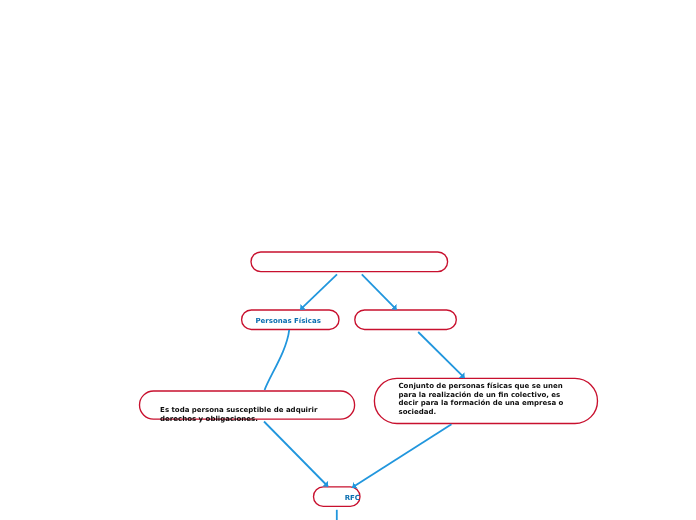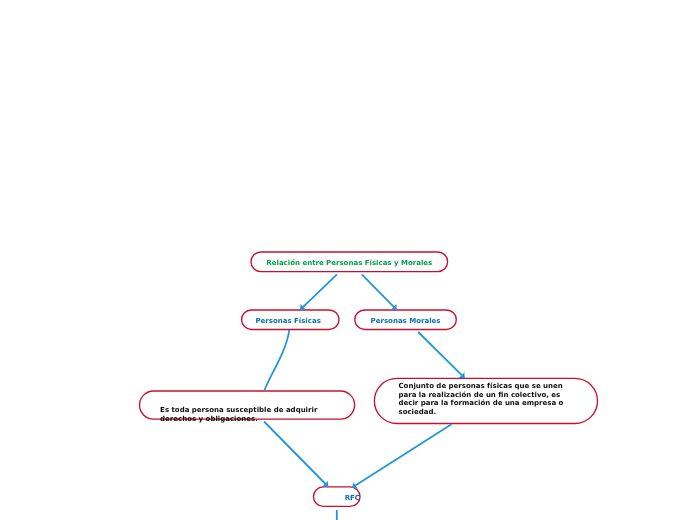--- a/index.html
+++ b/index.html
@@ -51,28 +51,22 @@
       <line x1="337" y1="274.3" x2="300.3" y2="309.7" marker-end="url(#ah)"></line>
       <line x1="361.8" y1="274.3" x2="396.5" y2="309.6" marker-end="url(#ah)"></line>
       <path d="M289.2,330 C286.7,351.4 269.4,376.3 264.6,390"></path>
       <line x1="418.2" y1="332" x2="464.5" y2="377.9" marker-end="url(#ah)"></line>
       <line x1="264" y1="421.5" x2="328" y2="486.5" marker-end="url(#ah)"></line>
       <line x1="451.5" y1="424.2" x2="352.2" y2="487.6" marker-end="url(#ah)"></line>
       <line x1="336.8" y1="509.8" x2="336.8" y2="521"></line>
     </g>
   </svg>
 
-  <div class="node" id="n-root">
-    <span class="txt">Relación entre Personas Físicas y Morales</span>
-  </div>
   <div class="node" id="n-pf">
     <span class="txt">Personas Físicas</span>
-  </div>
-  <div class="node" id="n-pm">
-    <span class="txt">Personas Morales</span>
   </div>
   <div class="node" id="n-pfdesc">
     <span class="txt">Es toda persona susceptible de adquirir derechos y obligaciones.</span>
   </div>
   <div class="node" id="n-pmdesc">
     <span class="txt">Conjunto de personas físicas que se unen para la realización de un fin colectivo, es decir para la formación de una empresa o sociedad.</span>
   </div>
   <div class="node" id="n-rfc">
     <span class="txt">RFC</span>
   </div>

